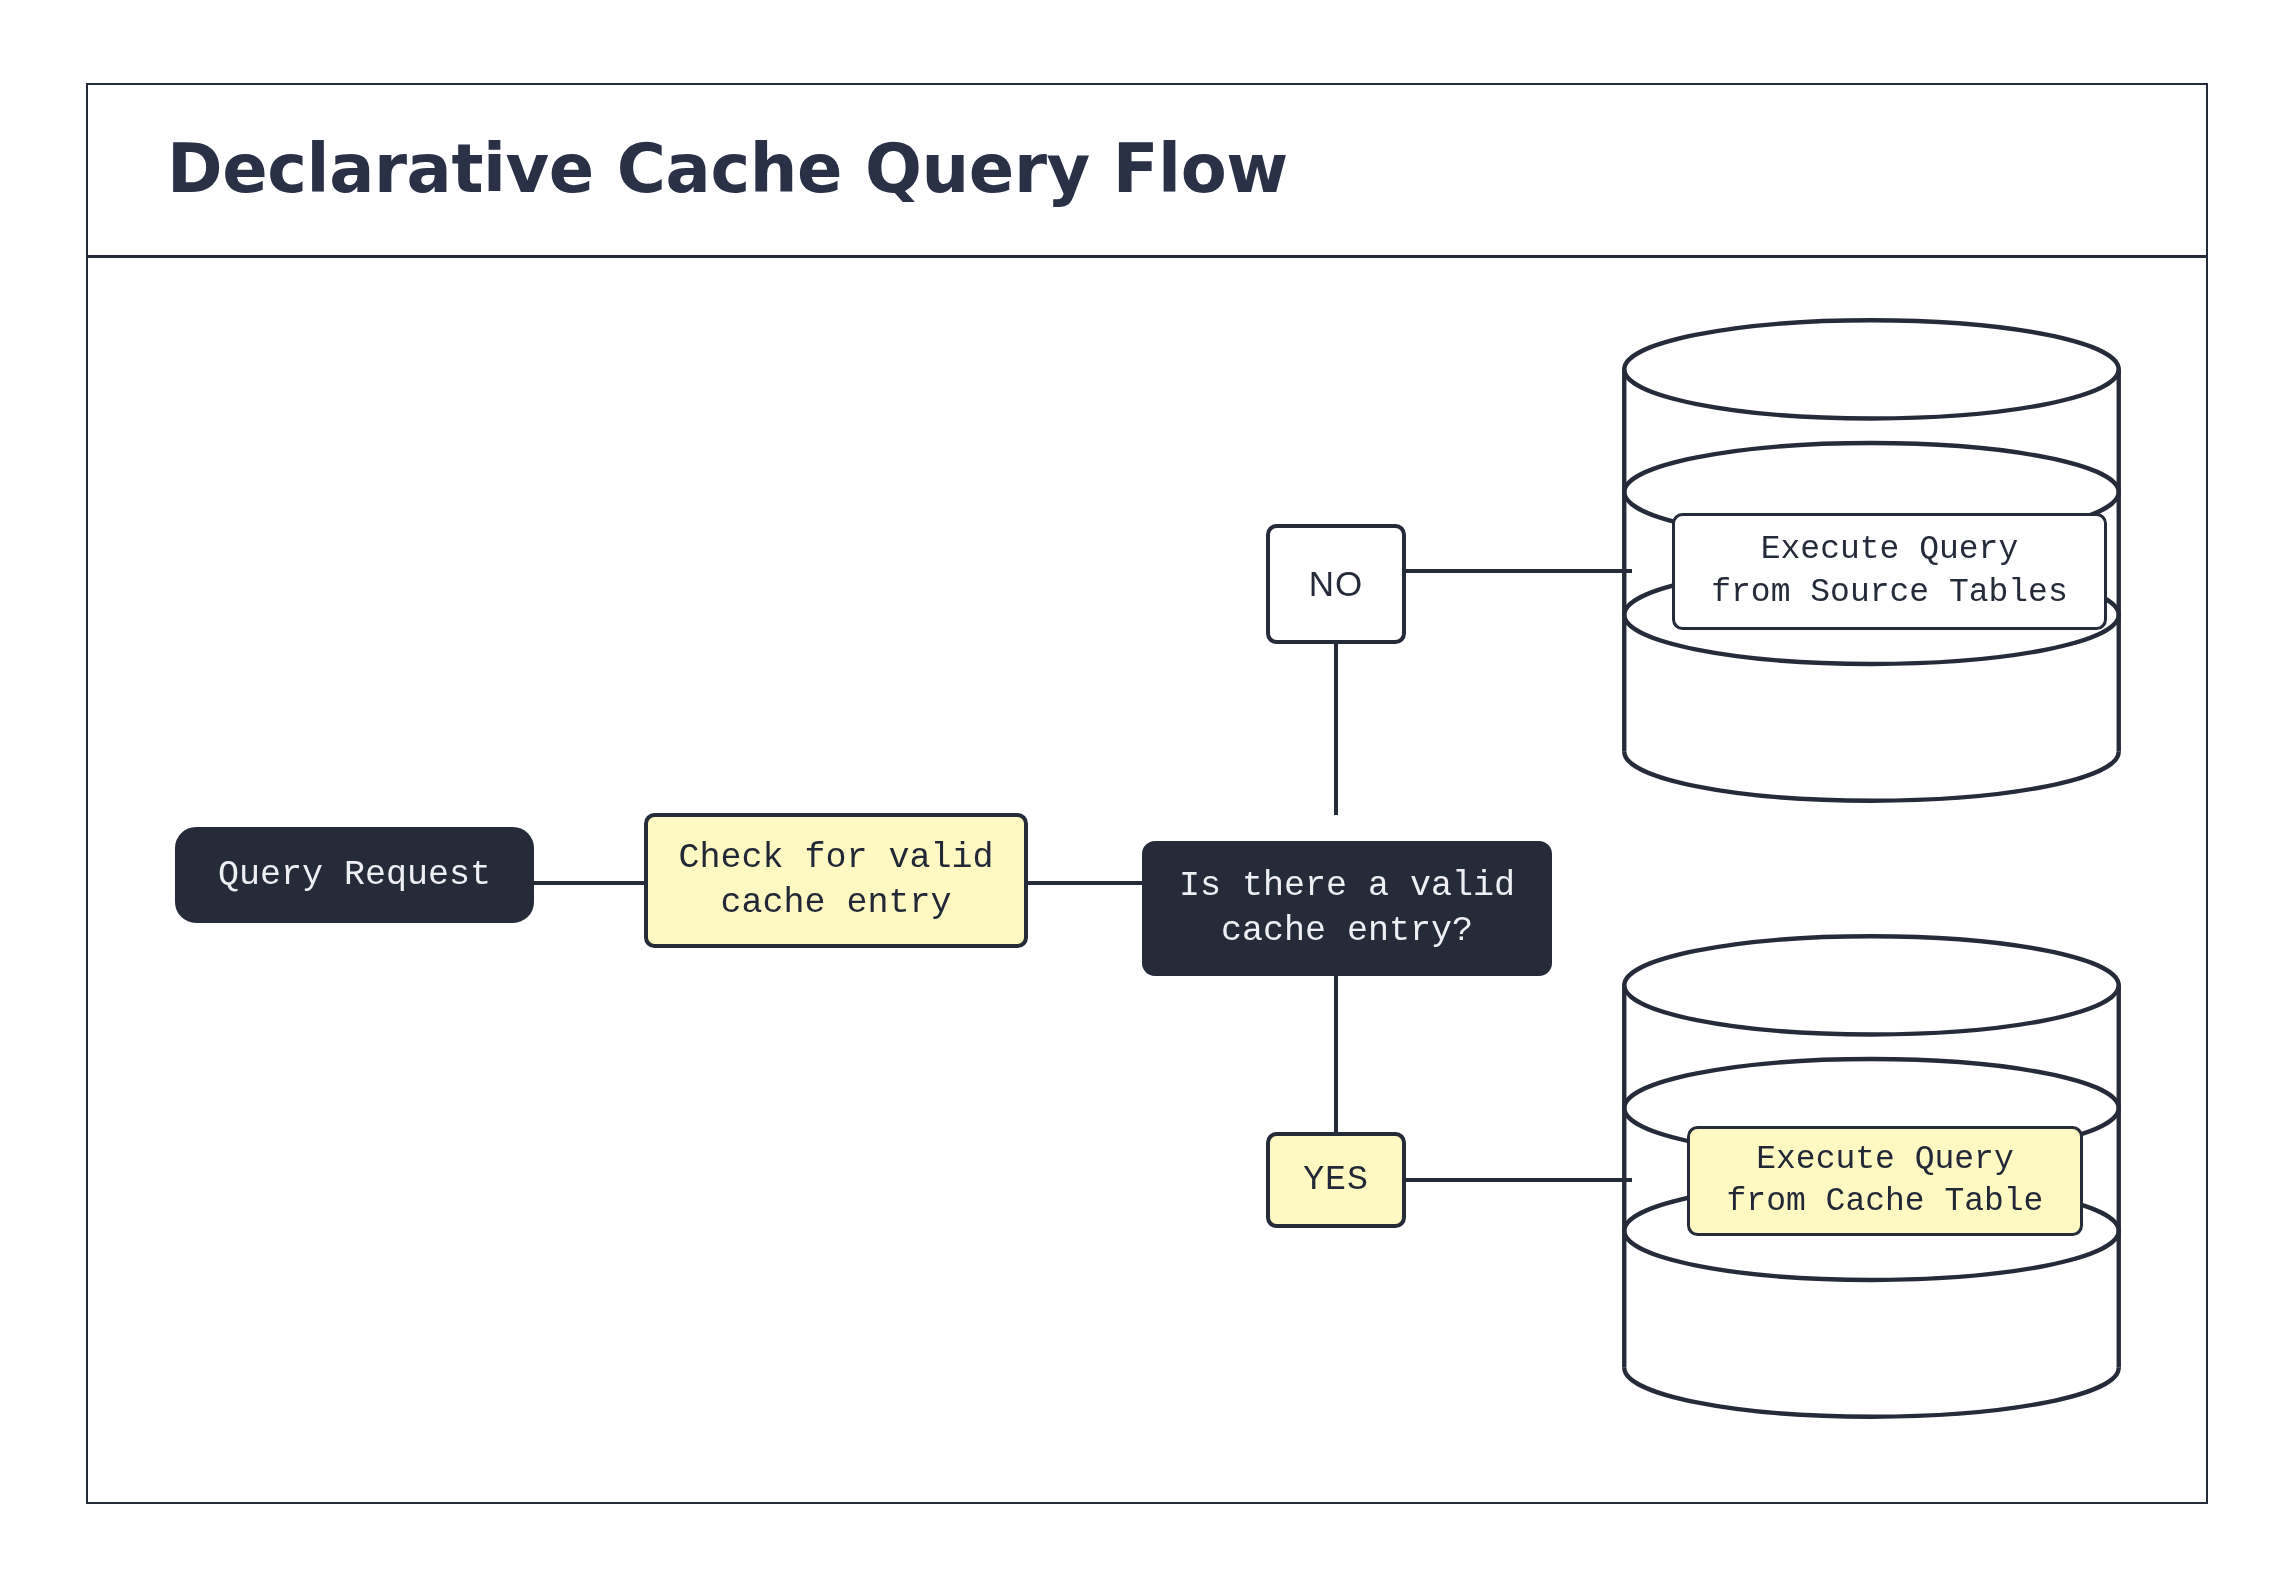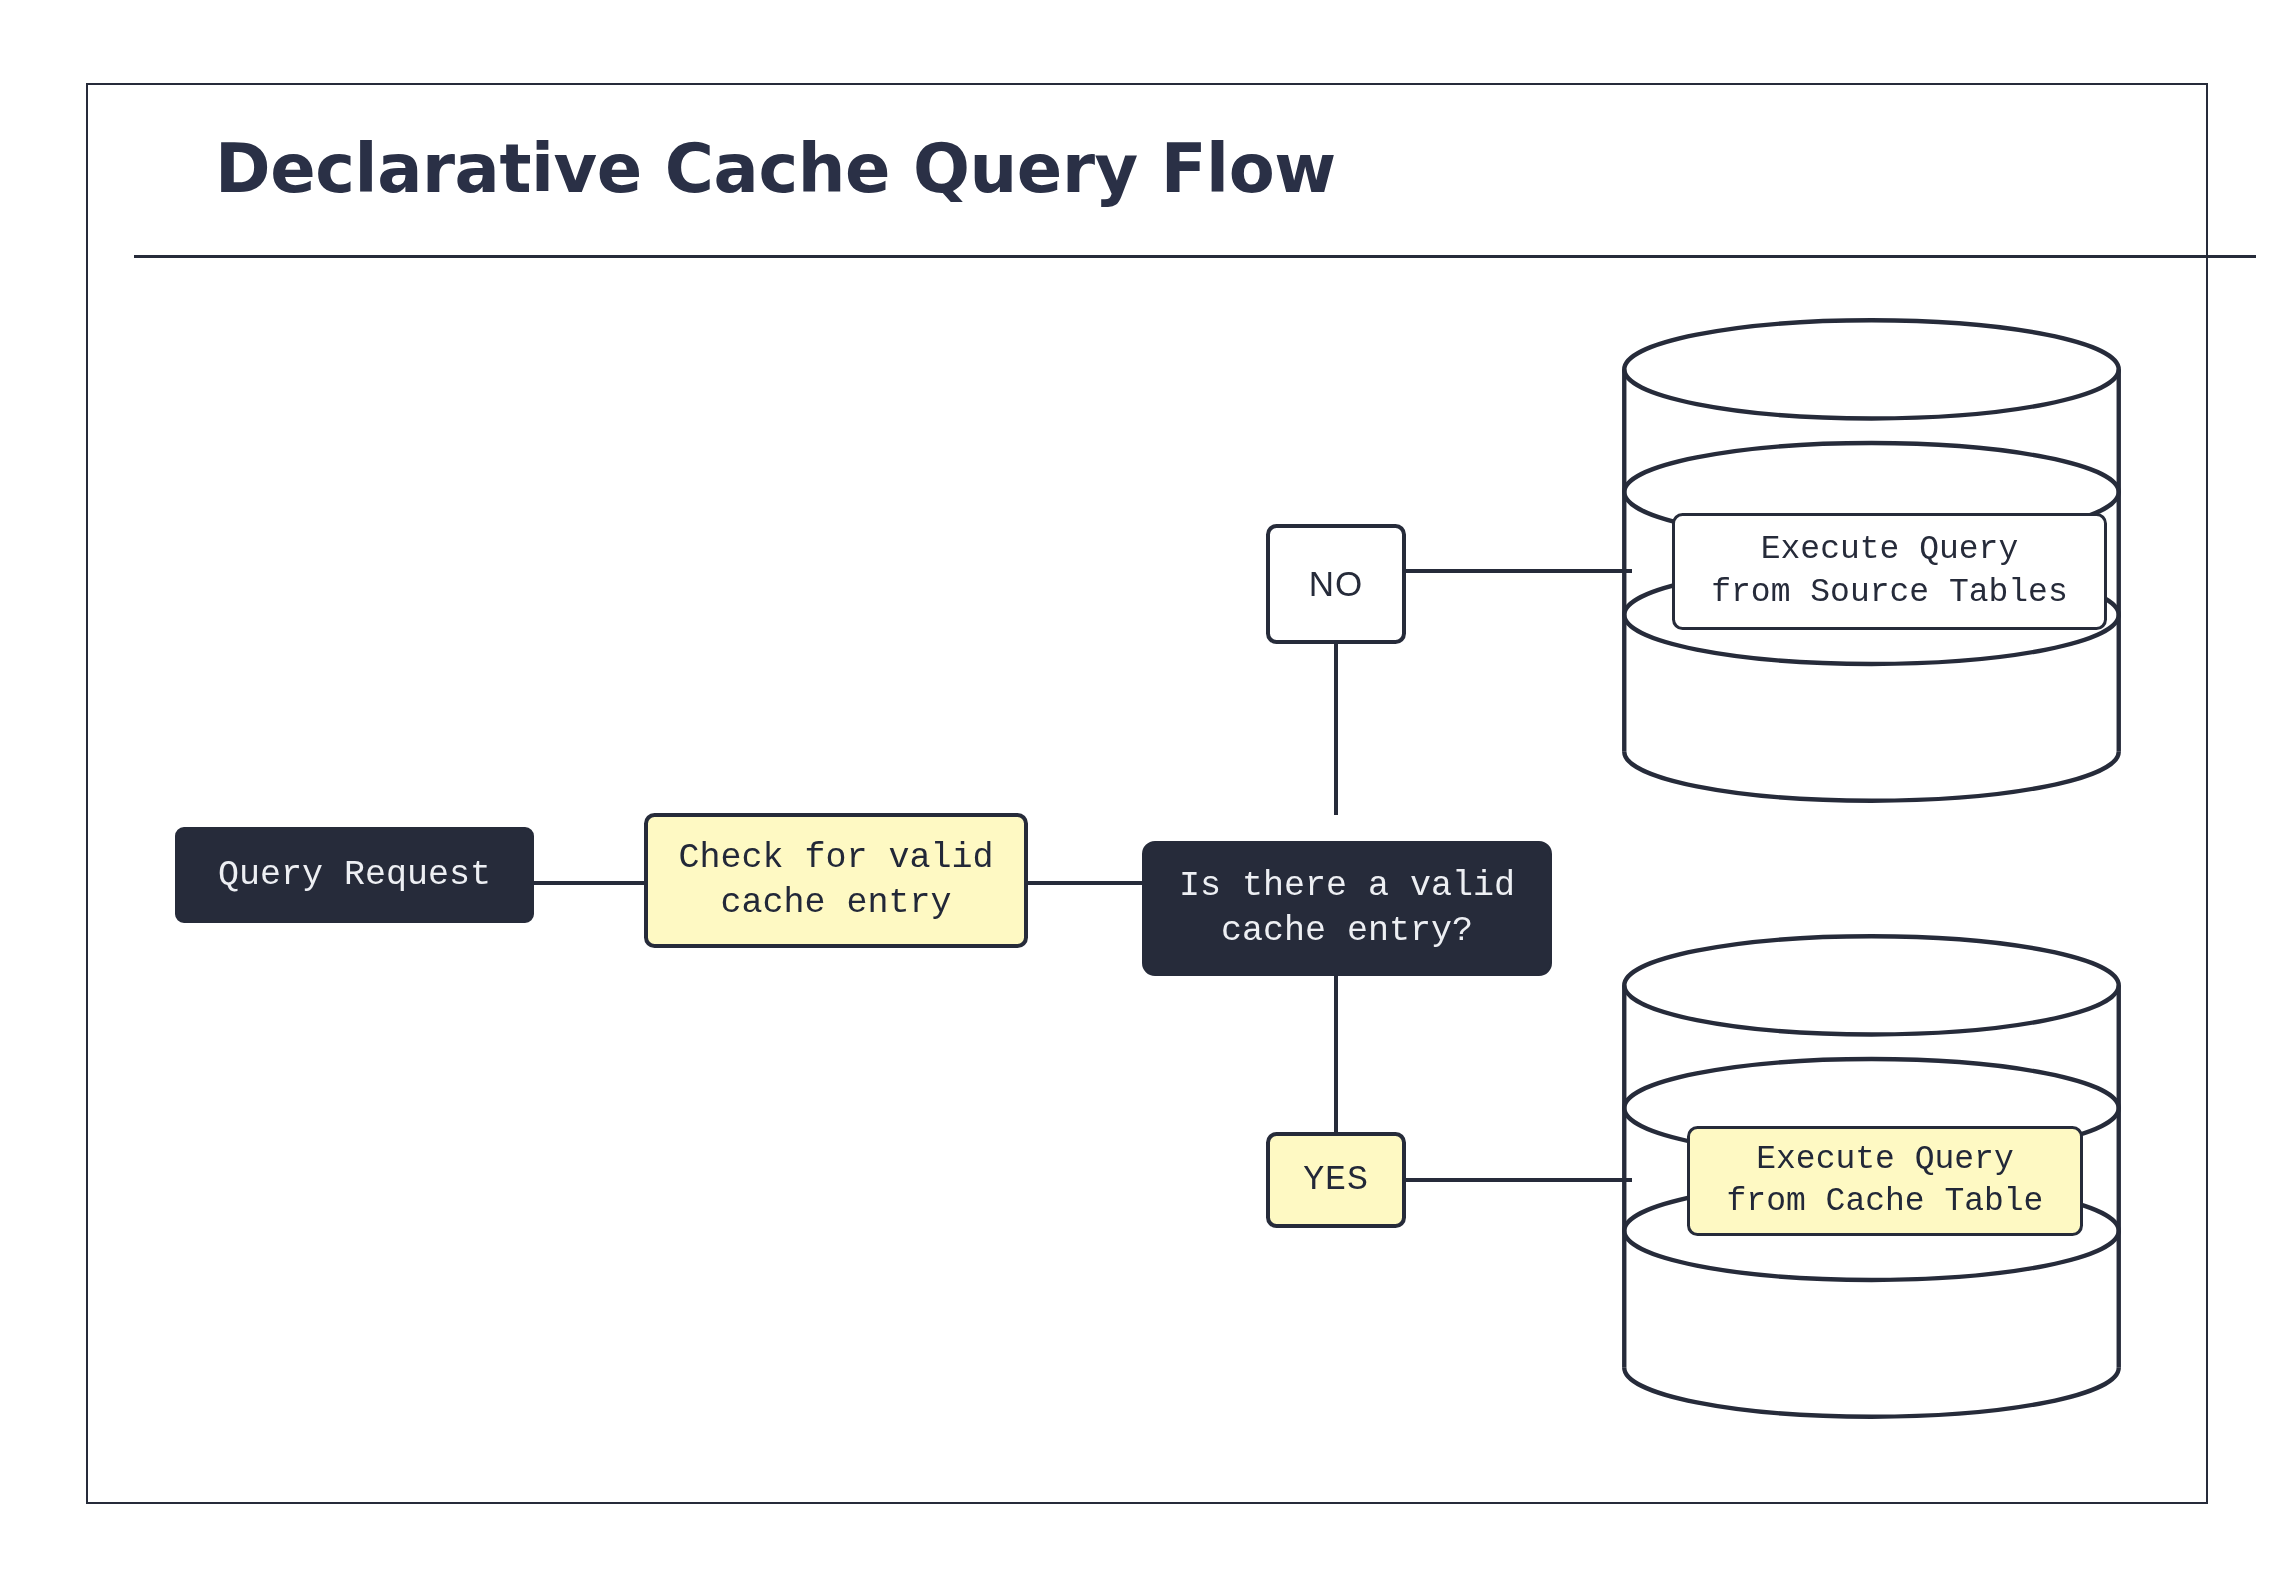--- a/index.html
+++ b/index.html
@@ -35,21 +35,20 @@
   .title-bar {
     position: absolute;
     left: 86px;
     top: 83px;
     width: 2122px;
     height: 175px;
     box-sizing: border-box;
     border-bottom: 3.5px solid #262B3A;
     display: flex;
     align-items: center;
-    margin-left: 48px;
   }
   .title-text {
     margin-left: 81px;
     font-family: "DejaVu Sans", sans-serif;
     font-weight: bold;
     font-size: 67px;
     letter-spacing: -0.4px;
     color: #2A3046;
     white-space: nowrap;
   }
@@ -64,21 +63,21 @@
     text-align: center;
     font-family: Liberation Mono, monospace;
     line-height: 1.28;
     white-space: pre-line;
     z-index: 5;
   }
   .node.dark {
     background: #262B3A;
     color: #EDEFF3;
     border: 2.6px solid #262B3A;
-    border-radius: 9px;
+    border-radius: 21px;
   }
   .node.green {
     background: #fef9c3;
     color: #222838;
     border: 4.4px solid #262B3A;
     border-radius: 10.5px;
   }
   .node.white {
     background: #FFFFFF;
     color: #262B3A;

